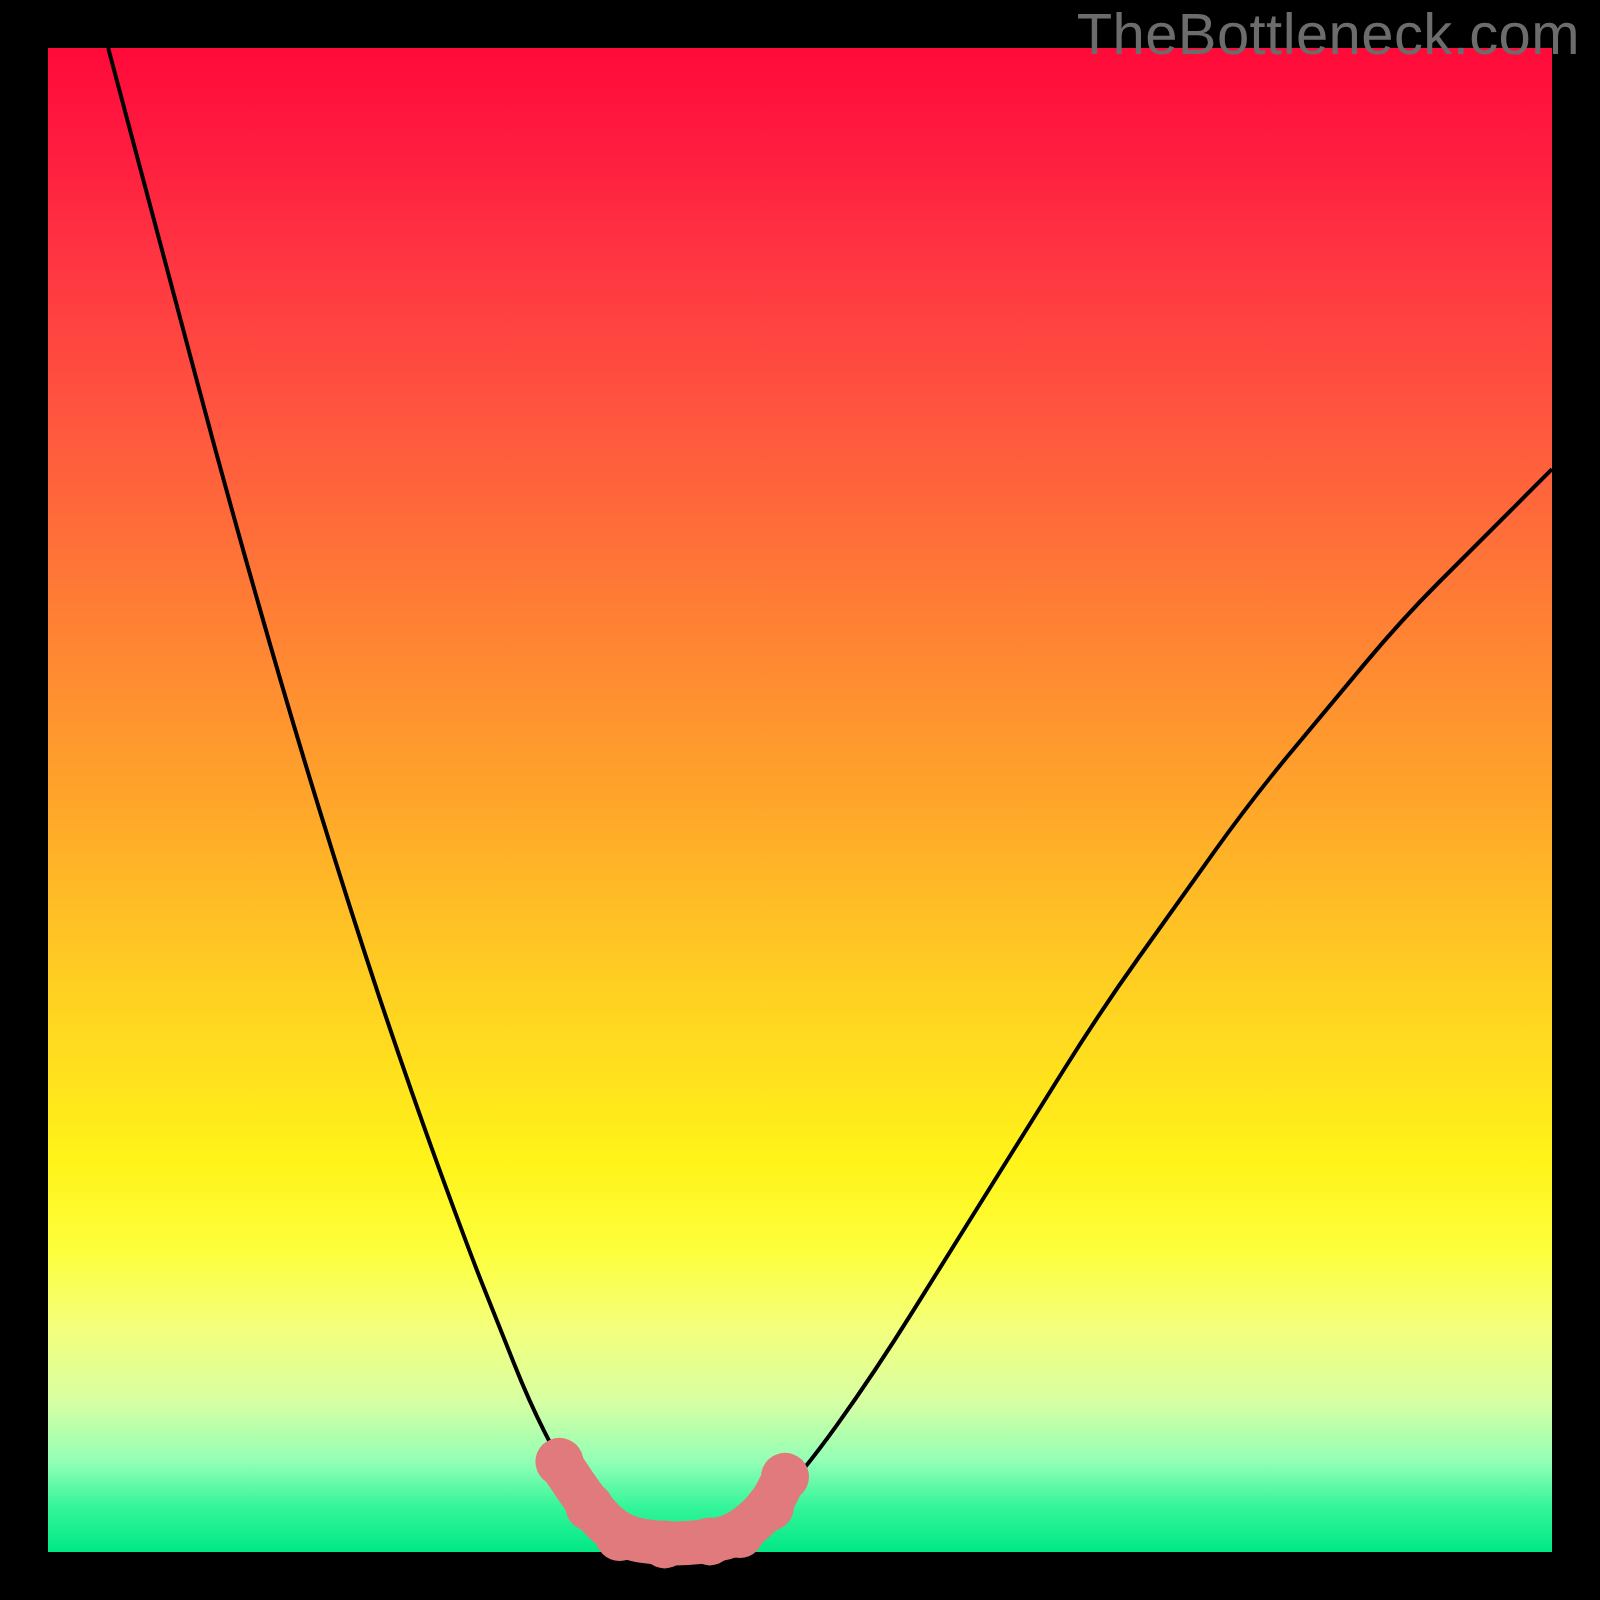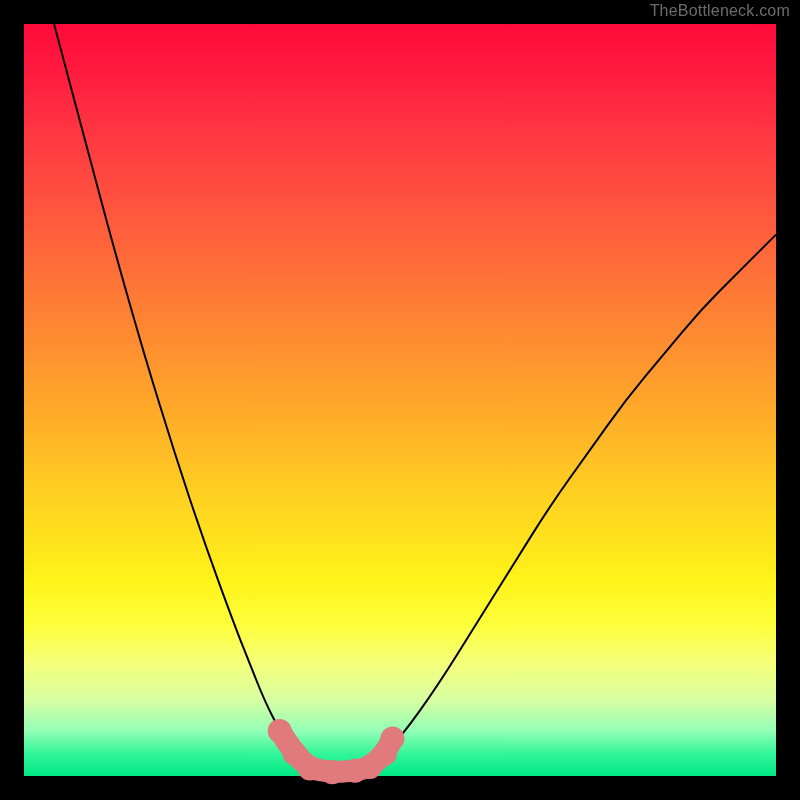--- a/index.html
+++ b/index.html
@@ -32,21 +32,21 @@
       #92ffb6 94%,
       #34f59a 97%,
       #00e885 100%
     );
   }
   .watermark {
     position: absolute;
     top: 2px;
     right: 10px;
     color: #6c6c6c;
-    font-size: 16px;
+    font-size: 29px;
     letter-spacing: 0.2px;
     font-weight: 500;
     user-select: none;
   }
   svg.overlay {
     position: absolute;
     left: 0;
     top: 0;
     width: 800px;
     height: 800px;

